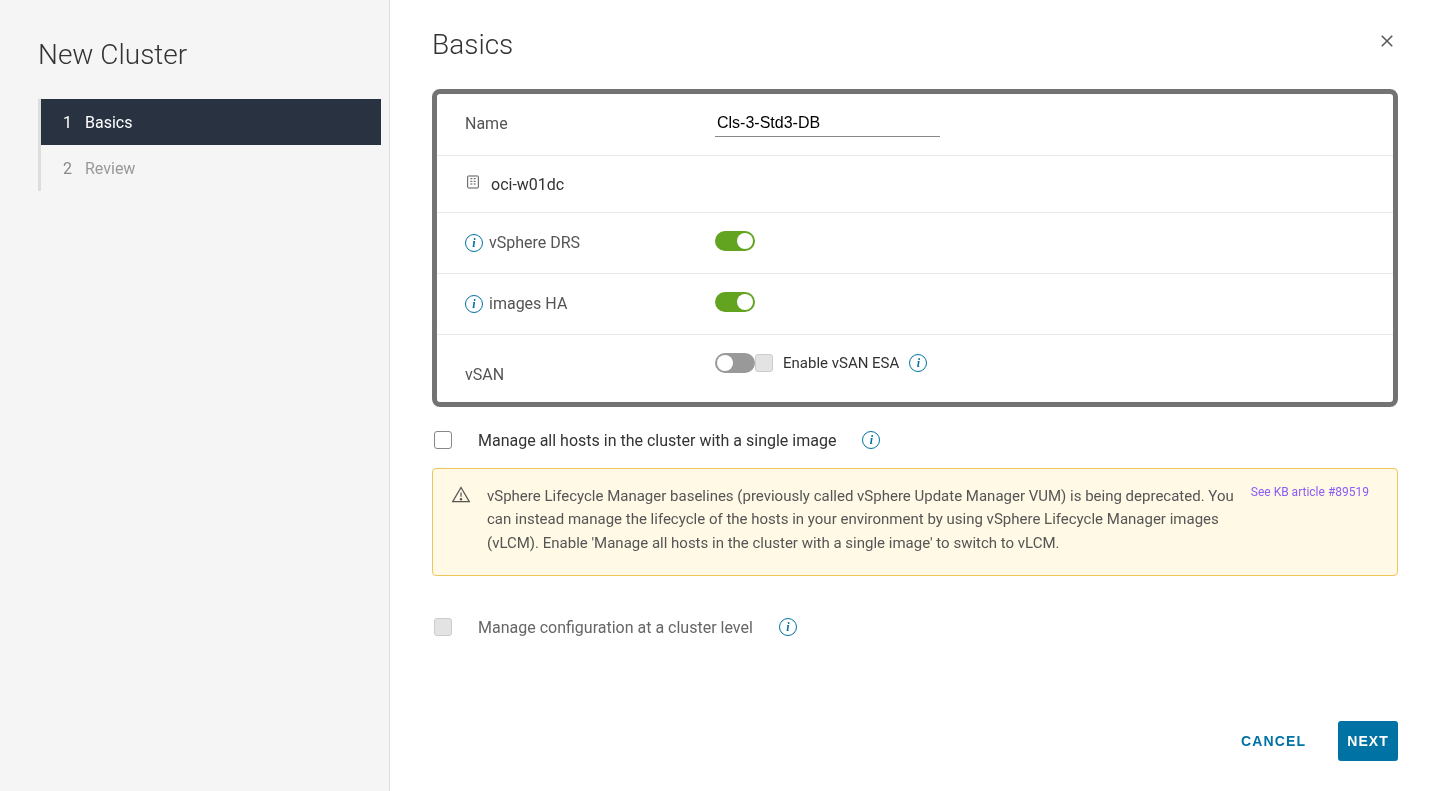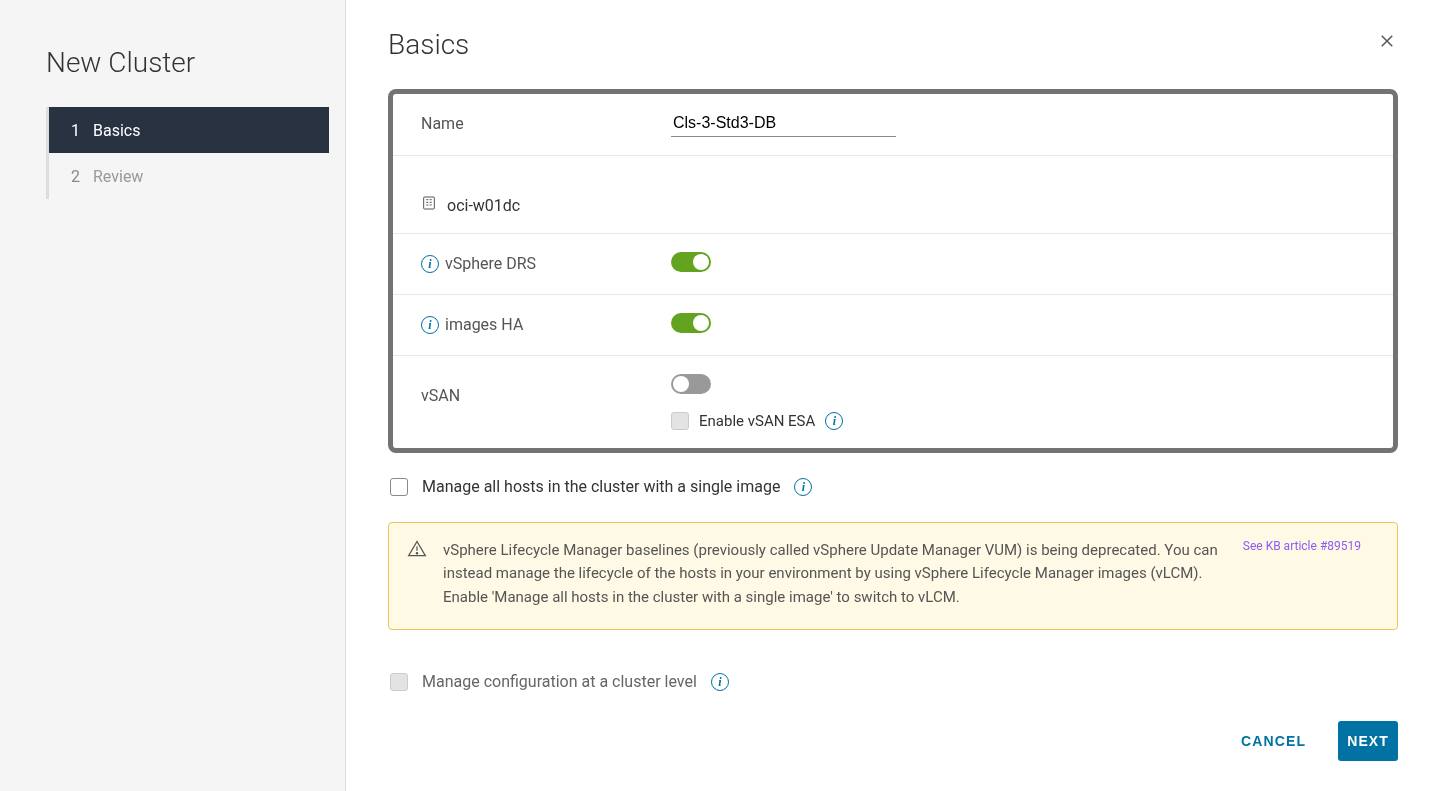--- a/index.html
+++ b/index.html
@@ -2,21 +2,21 @@
 <html><head>
 <meta charset="utf-8">
 <style>
   * { box-sizing: border-box; margin: 0; padding: 0; }
   html, body { height: 100%; font-family: -apple-system, BlinkMacSystemFont, "Segoe UI", Roboto, "Helvetica Neue", Arial, sans-serif; color:#2c2c2c; background:#fff;}
   .modal {
     display:flex; width:1440px; height:791px; overflow:hidden; position:relative;
     box-shadow: 0 0 2px rgba(0,0,0,.1);
   }
   .sidebar {
-    width:346px; background:#f5f5f5; border-right:1px solid #ddd; padding:16px; position:relative;
+    width:390px; background:#f5f5f5; border-right:1px solid #ddd; padding:8px; position:relative;
   }
   .sidebar-title { font-size:28px; font-weight:300; color:#333; padding:30px 0 28px 30px; }
   .wizard-steps { border-left:3px solid #ddd; margin-left:30px;}
   .step { display:flex; align-items:center; height:46px; padding:0 22px; font-size:16px;}
   .step.active { background:#283241; color:#fff;}
   .step.active .snum { color:#fff;}
   .step .snum { width:22px; text-align:left; color:#888;}
   .step-label {}
   .step.inactive { color:#999; }
   .content { flex:1; background:#fff; display:flex; flex-direction:column; position:relative;}
@@ -24,34 +24,34 @@
   .page-title { font-size:28px; font-weight:300; color:#333;}
   .close-x { width:26px; height:26px; cursor:pointer; color:#666; display:flex; align-items:center; justify-content:center;}
   .close-x svg { width:18px; height:18px; stroke:#555; stroke-width:2;}
   .body { padding:0 42px; flex:1; overflow:auto;}
   .form-table { border:5px solid #737373; border-radius:8px;}
   .row { display:flex; align-items:flex-start; padding:18px 0 18px 28px; border-bottom:1px solid #e8e8e8;}
   .row:last-child { border-bottom:none;}
   .lbl { width:250px; font-size:16px; color:#555; display:flex; align-items:center; gap:6px; padding-top:2px;}
   .val { flex:1; font-size:15px; color:#333;}
   .input { border:none; border-bottom:1px solid #888; font-size:16px; padding:2px 0 4px 2px; width:225px; background:transparent;}
-  .loc { display:flex; align-items:center; gap:10px; color:#333; font-size:16px;margin-top:21px;}
+  .loc { display:flex; align-items:center; gap:10px; color:#333; font-size:16px;}
   .loc svg { width:16px; height:16px;}
   .info-icon { display:inline-flex; width:18px; height:18px; border:1.5px solid #0072a3; border-radius:50%; align-items:center; justify-content:center; color:#0072a3; font-family:serif; font-style:italic; font-weight:bold; font-size:12px; line-height:1;}
   .toggle { appearance:none; width:40px; height:20px; border-radius:10px; background:#999; position:relative; cursor:pointer;}
   .toggle::after { content:""; position:absolute; top:2px; left:2px; width:16px; height:16px; border-radius:50%; background:#fff; transition:left .15s;}
   .toggle:checked { background:#62a420;}
   .toggle:checked::after { left:22px;}
-  .vsan-block { display:flex; flex-direction:column; gap:18px;}
+  .vsan-block { display:flex; flex-direction:row; }
   .vsan-esa { display:flex; align-items:center; gap:10px;}
   .chk { appearance:none; width:18px; height:18px; border:1px solid #bbb; border-radius:3px; background:#fff; cursor:pointer;}
   .chk.disabled { background:#e3e3e3; border-color:#ccc; cursor:default;}
-  .between-row { display:flex; align-items:flex-end; gap:14px; padding:24px 0 0 2px; font-size:16px; color:#333;}
+  .between-row { display:flex; align-items:flex-start; gap:26px; padding:24px 0 0 2px; font-size:16px; color:#333;}
   .chk2 { appearance:none; width:18px; height:18px; border:1.5px solid #888; border-radius:3px; cursor:pointer;}
-  .alert { border:1px solid #edc65b; background:#fff9e6; border-radius:4px; padding:16px 36px 20px 18px; margin-top:26px; display:flex; gap:16px;}
+  .alert { border:1px solid #edc65b; background:#fff9e6; border-radius:4px; padding:16px 28px 20px 18px; margin-top:18px; display:flex; gap:16px;}
   .alert-icon { flex:0 0 auto; width:20px; height:20px; color:#555;}
   .alert-icon svg { width:20px; height:20px; stroke:#555; fill:none; stroke-width:1.5;}
   .alert-text { flex:1; font-size:15px; line-height:1.55; color:#555;}
   .alert-link { color:#8b5cf6; font-size:12px; text-decoration:none; white-space:nowrap;}
   .between-row.disabled-row { color:#666;}
   .footer { border-top:none; padding:30px 42px 30px 0; display:flex; justify-content:flex-end; gap:14px; align-items:center;}
   .btn-text { background:none; border:none; color:#0072a3; font-size:14px; letter-spacing:.08em; font-weight:600; padding:10px 18px; cursor:pointer;}
   .btn-primary { background:#0072a3; color:#fff; border:none; font-size:14px; letter-spacing:.08em; font-weight:600; padding:12px 9px; border-radius:3px; cursor:pointer;}
   .row-vsan .lbl { padding-top:12px;}
 </style>

